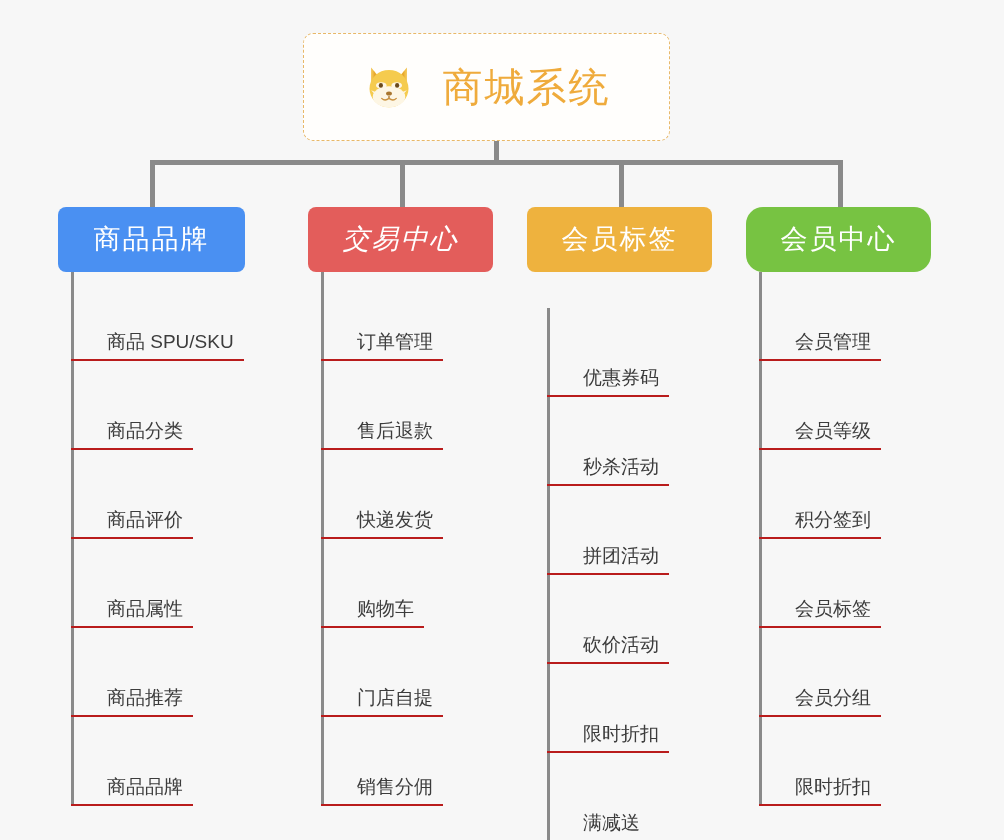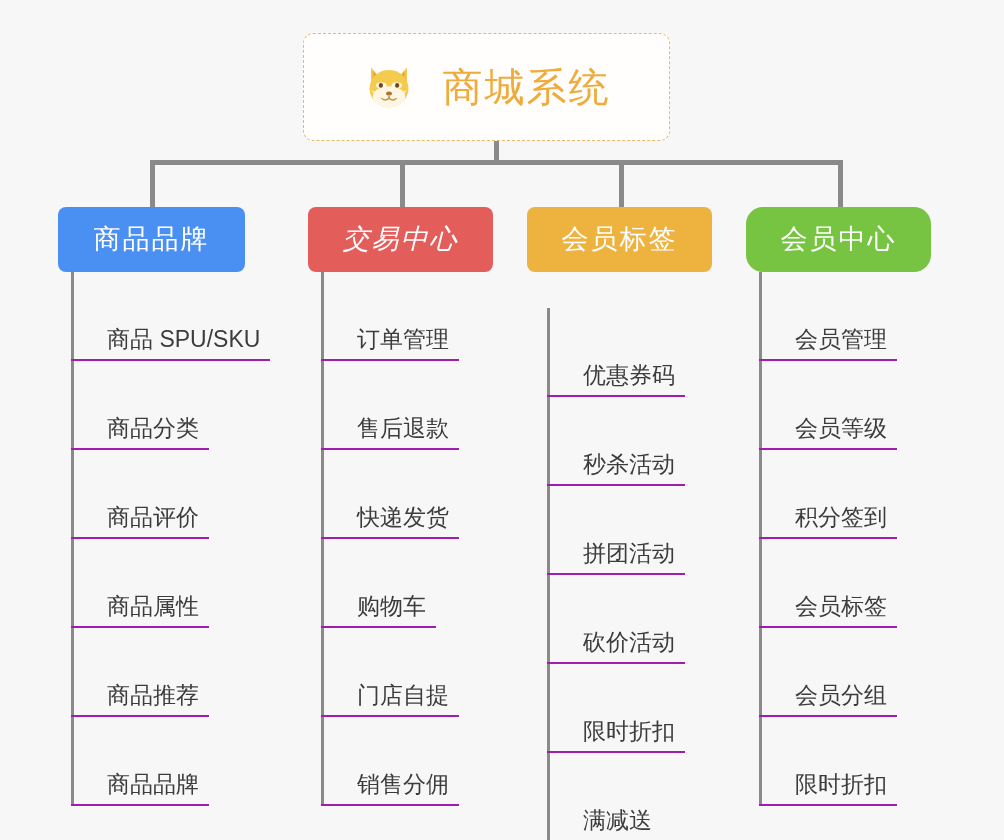--- a/index.html
+++ b/index.html
@@ -69,26 +69,26 @@
     width: 3px;
     background: #8a8a8a;
   }
   .leaf-item {
     position: relative;
     height: 89px;
     display: flex;
     align-items: flex-end;
   }
   .leaf-text {
-    font-size: 23px;
+    font-size: 19px;
     color: #3c3c3c;
     line-height: 1;
     white-space: nowrap;
     padding: 0 10px 8px 36px;
-    border-bottom: 2px solid #a21caf;
+    border-bottom: 2px solid #b91c1c;
   }
 </style>
 </head>
 <body>
 
 <div id="mindmap">
 
   <div class="root-node">
     <span class="root-icon">
       <svg viewBox="0 0 64 64" width="52" height="52" aria-hidden="true">

